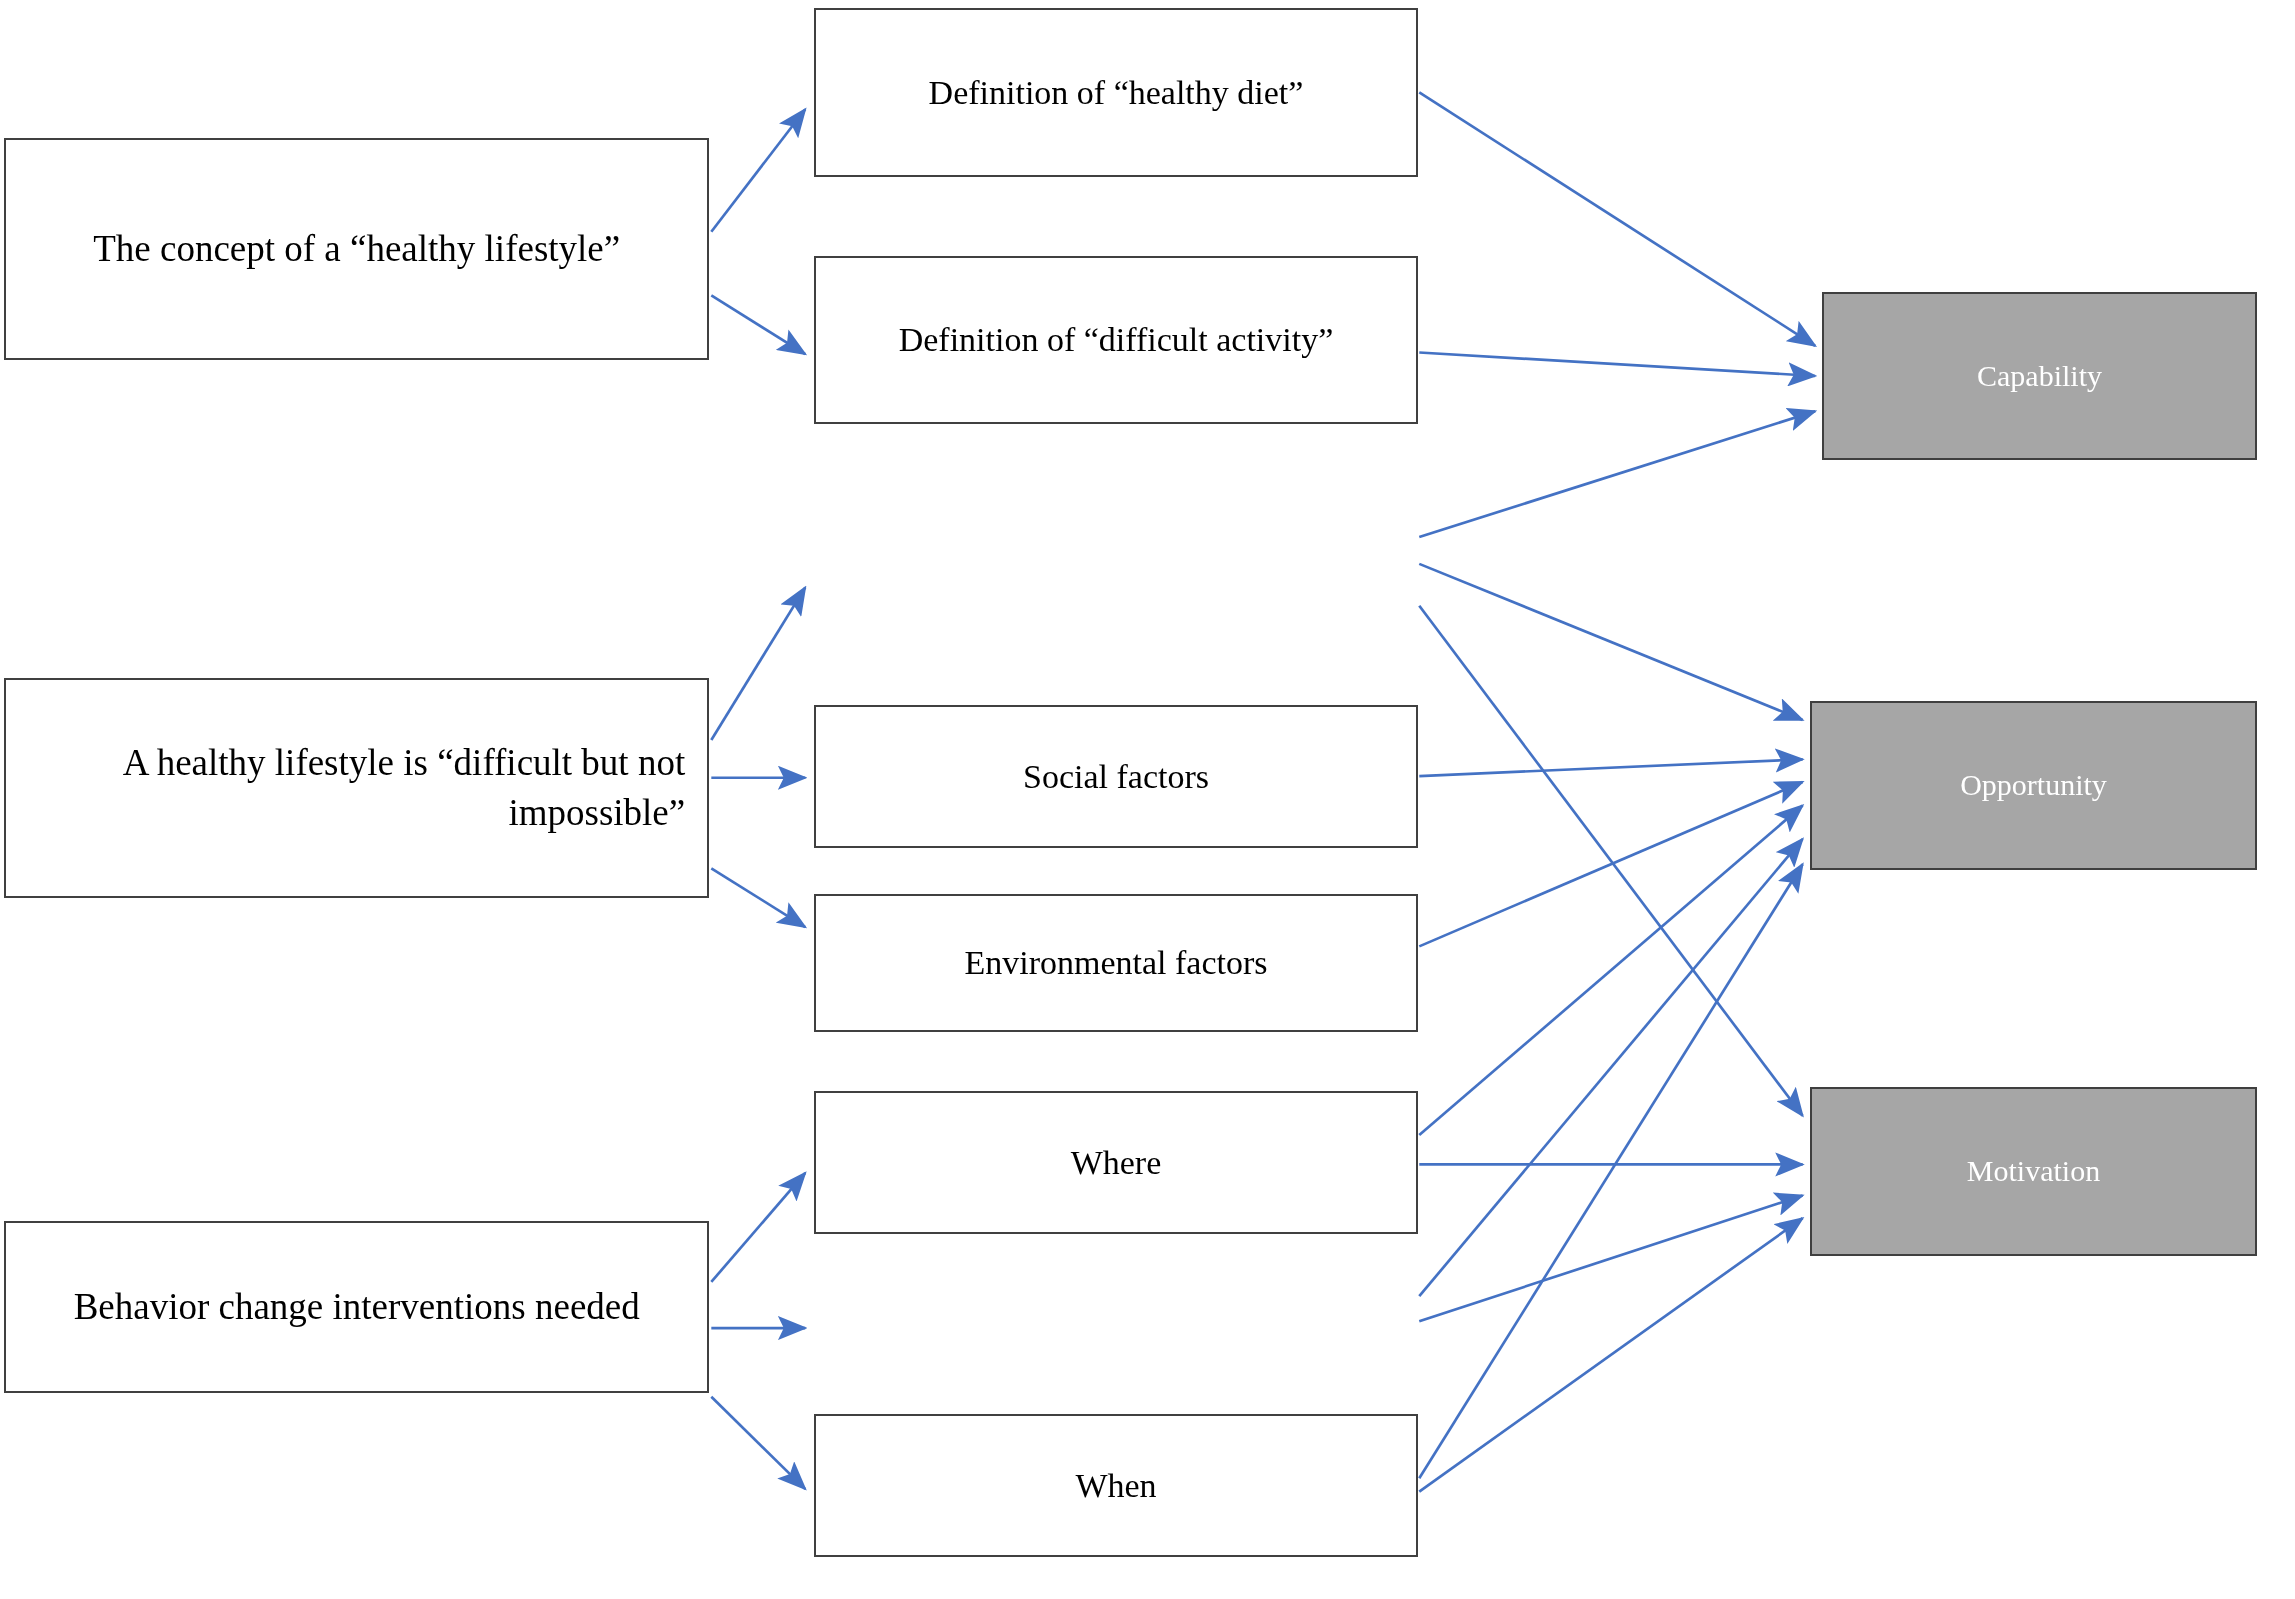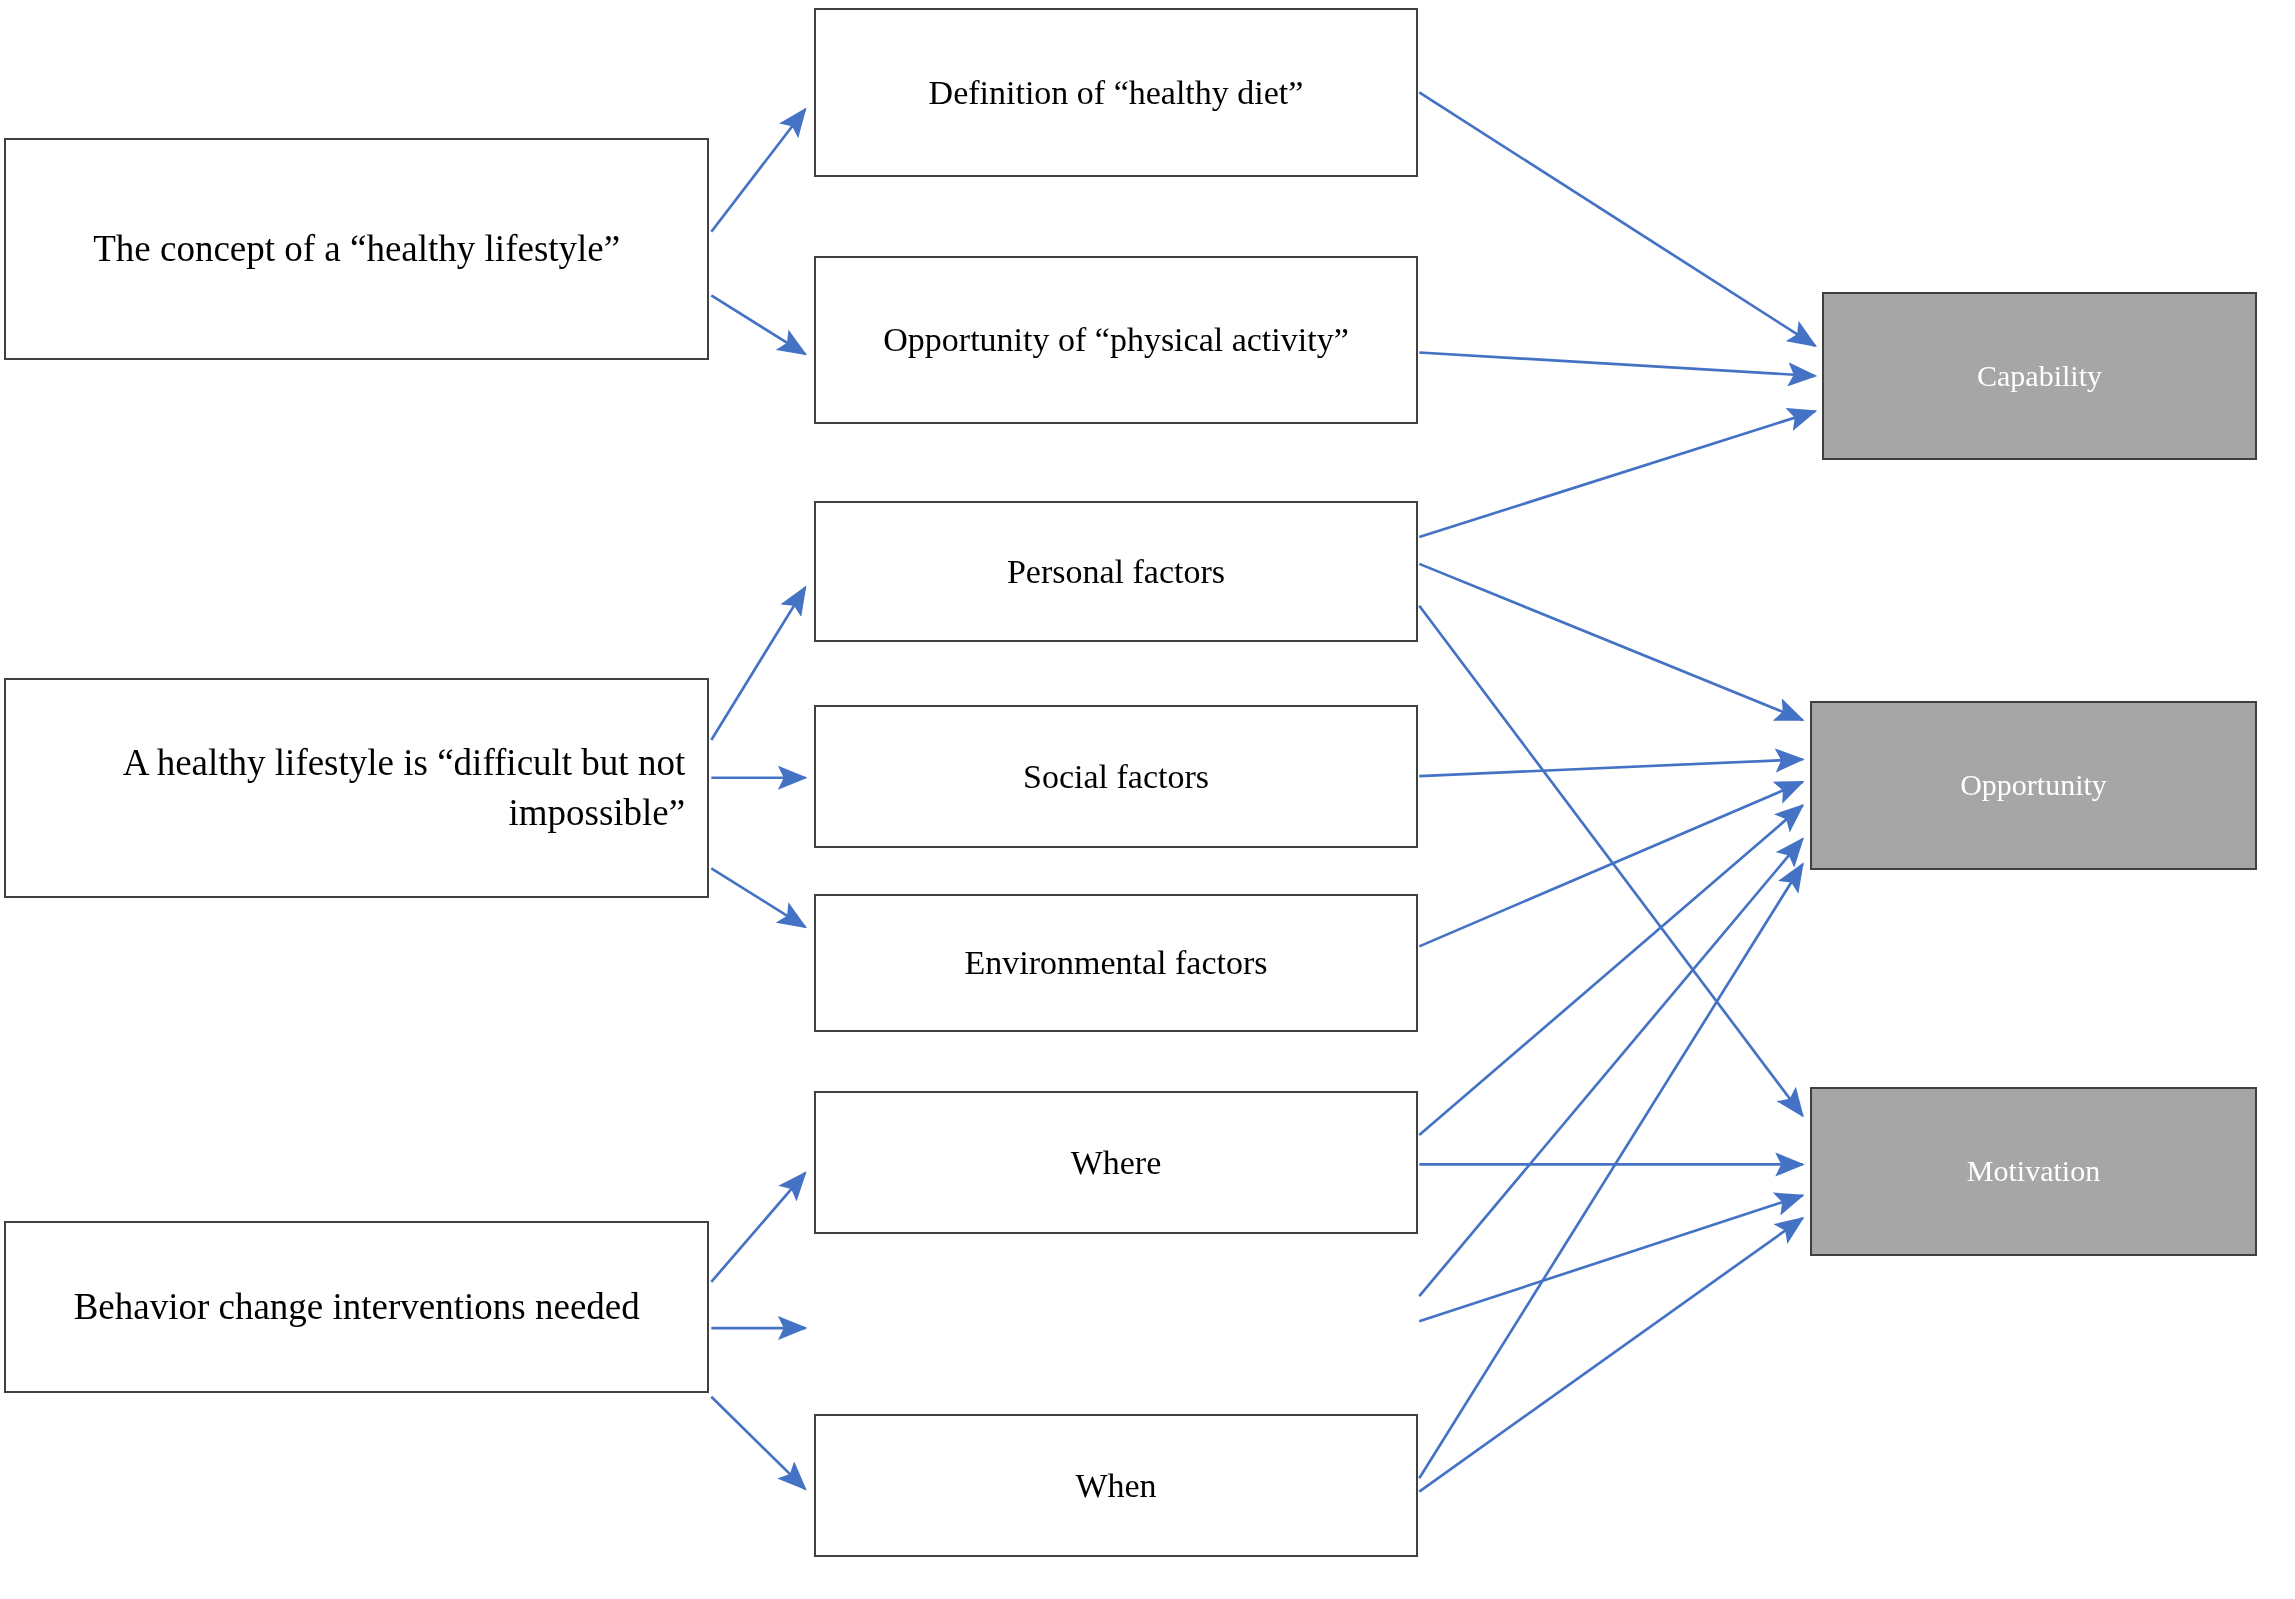--- a/index.html
+++ b/index.html
@@ -59,24 +59,21 @@
     <span class="lbl">A healthy lifestyle is “difficult but not impossible”</span>
   </div>
   <div class="node plain level1" style="left: 4.2px; top: 1221px; width: 705px; height: 172px;">
     <span class="lbl">Behavior change interventions needed</span>
   </div>
 
   <div class="node plain" style="left: 814px; top: 8.4px; width: 604px; height: 169px;">
     <span class="lbl">Definition of “healthy diet”</span>
   </div>
   <div class="node plain" style="left: 814px; top: 256px; width: 604px; height: 168px;">
-    <span class="lbl">Opportunity of “physical activity”</span>
-  </div>
-  <div class="node plain" style="left: 814px; top: 501px; width: 604px; height: 141px;">
-    <span class="lbl">Personal factors</span>
+    <span class="lbl">Definition of “difficult activity”</span>
   </div>
   <div class="node plain" style="left: 814px; top: 705px; width: 604px; height: 143px;">
     <span class="lbl">Social factors</span>
   </div>
   <div class="node plain" style="left: 814px; top: 894px; width: 604px; height: 138px;">
     <span class="lbl">Environmental factors</span>
   </div>
   <div class="node plain" style="left: 814px; top: 1091px; width: 604px; height: 143px;">
     <span class="lbl">Where</span>
   </div>

